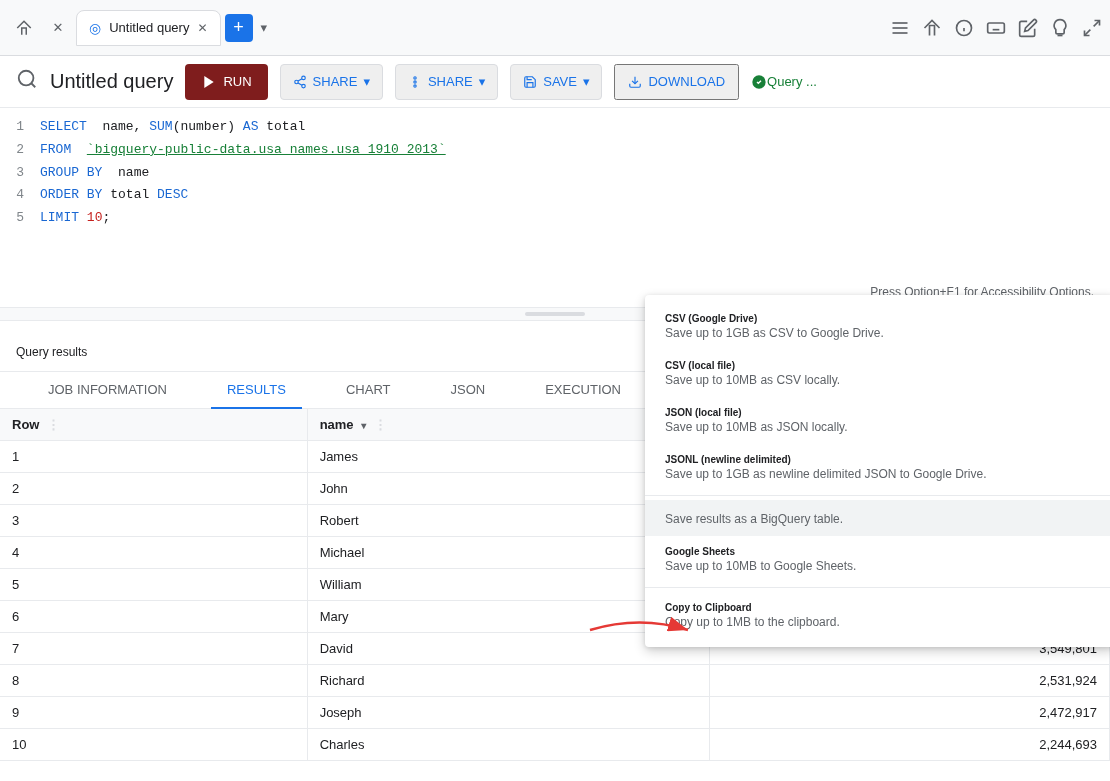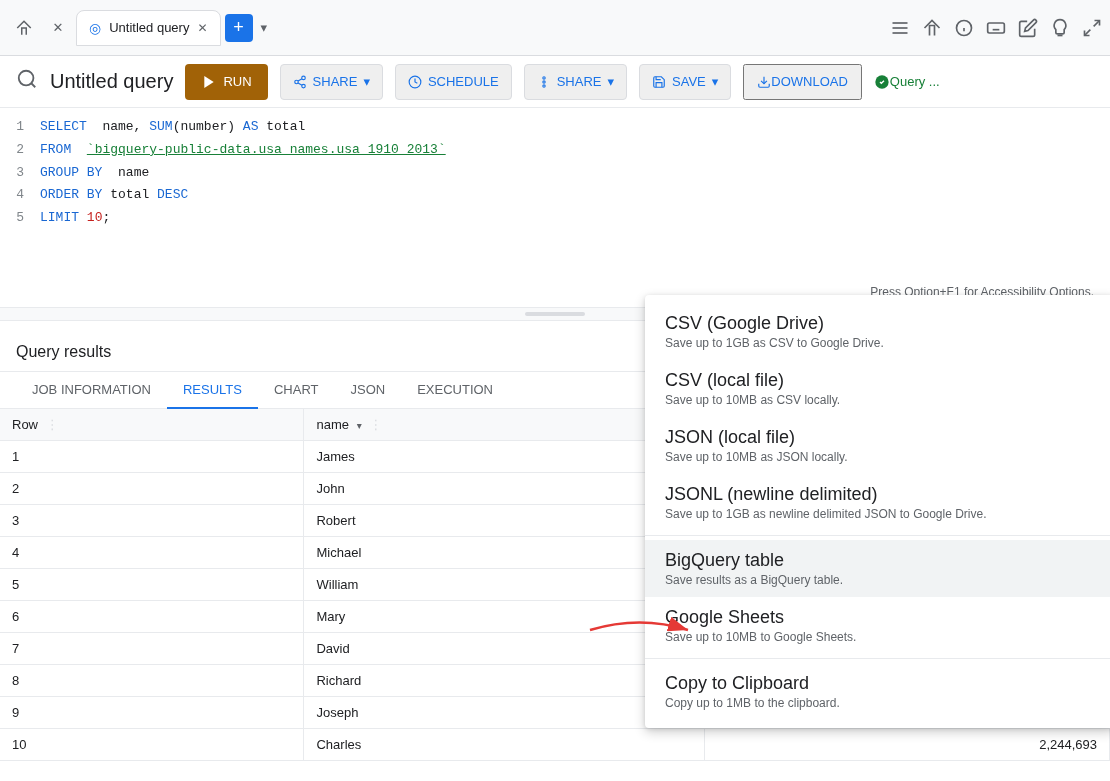--- a/index.html
+++ b/index.html
@@ -38,27 +38,27 @@
       background: #fff;
       border-bottom: 1px solid #e8eaed;
       display: flex;
       align-items: center;
       padding: 0 16px;
       gap: 12px;
     }
     .query-icon { color: #5f6368; font-size: 18px; }
     .query-title { font-size: 20px; font-weight: 400; color: #202124; flex: 0 0 auto; }
     .run-btn {
-      background: #a16207; color: #fff; border: none; border-radius: 4px; padding: 0 16px; height: 36px; display: flex; align-items: center; gap: 6px; cursor: pointer; font-size: 13px; font-weight: 500;
+      background: #7f1d1d; color: #fff; border: none; border-radius: 4px; padding: 0 16px; height: 36px; display: flex; align-items: center; gap: 6px; cursor: pointer; font-size: 13px; font-weight: 500;
     }
     .toolbar-btn {
       display: flex; align-items: center; gap: 6px; color: #1a73e8; cursor: pointer; padding: 0 12px; height: 36px; border: 1px solid #dadce0; border-radius: 4px; font-size: 13px; font-weight: 500;
     }
     .toolbar-btn-plain {
-      display: flex; align-items: center; gap: 0; color: #1a73e8; cursor: pointer; padding: 0 12px; height: 36px; font-size: 13px; font-weight: 500;
+      display: flex; align-items: center; gap: 6px; color: #1a73e8; cursor: pointer; padding: 0 12px; height: 36px; font-size: 13px; font-weight: 500;
     }
     .query-status { display: flex; align-items: center; color: #188038; font-size: 13px; }
 
     
     .editor-area {
       background: #fff;
       border-bottom: 1px solid #e8eaed;
       padding: 8px 0;
       position: relative;
       height: 200px;
@@ -108,41 +108,42 @@
       overflow: hidden;
     }
     .results-header {
       display: flex;
       align-items: center;
       padding: 12px 16px 0;
       border-bottom: 1px solid #e8eaed;
       gap: 16px;
     }
     .results-title {
-      font-size: 16px;
+      font-size: 12px;
       font-weight: 500;
       color: #202124;
       margin-right: auto;
     }
     .save-results-btn {
       display: flex; align-items: center; gap: 6px; background: #e8f0fe; color: #1a73e8; border: none; border-radius: 4px; padding: 0 16px; height: 36px; cursor: pointer; font-size: 13px; font-weight: 500;
     }
     .explore-data-btn {
       display: flex; align-items: center; gap: 6px; color: #1a73e8; border: none; background: none; border-radius: 4px; padding: 0 16px; height: 36px; cursor: pointer; font-size: 13px; font-weight: 500;
     }
     .expand-btn {
       color: #5f6368; cursor: pointer; display: flex; flex-direction: column; gap: 2px; align-items: center;
     }
 
     
     .results-tabs {
       display: flex;
       border-bottom: 1px solid #e8eaed;
-      padding: 0 16px;
+      padding: 0 32px;
       margin-top: 0;
+      gap: 28px;
     }
     .results-tab {
       padding: 10px 16px;
       font-size: 13px;
       font-weight: 500;
       color: #5f6368;
       cursor: pointer;
       border-bottom: 2px solid transparent;
       margin-bottom: -1px;
     }
@@ -160,21 +161,21 @@
       width: 100%;
       border-collapse: collapse;
       font-size: 13px;
     }
     .results-table th {
       background: #f8f9fa;
       border-bottom: 1px solid #e8eaed;
       border-right: 1px solid #e8eaed;
       padding: 8px 12px;
       text-align: left;
-      font-weight: 400;
+      font-weight: 700;
       color: #202124;
       white-space: nowrap;
       position: sticky;
       top: 0;
     }
     .results-table td {
       border-bottom: 1px solid #e8eaed;
       border-right: 1px solid #e8eaed;
       padding: 8px 12px;
       color: #202124;
@@ -196,22 +197,22 @@
       padding: 8px 0;
     }
     .dropdown-item {
       padding: 10px 20px;
       cursor: pointer;
     }
     .dropdown-item:hover, .dropdown-item.highlighted {
       background: #f1f3f4;
     }
     .dropdown-item-title {
-      font-size: 18px;
-      font-weight: 400;
+      font-size: 10px;
+      font-weight: 700;
       color: #202124;
     }
     .dropdown-item-desc {
       font-size: 12px;
       color: #5f6368;
       margin-top: 2px;
     }
     .dropdown-divider {
       height: 1px;
       background: #e8eaed;
@@ -329,27 +330,20 @@
     <button class="toolbar-btn">
       <svg width="14" height="14" viewBox="0 0 24 24" fill="none" stroke="#1a73e8" stroke-width="2">
           <circle cx="18" cy="5" r="3"></circle>
           <circle cx="6" cy="12" r="3"></circle>
           <circle cx="18" cy="19" r="3"></circle>
           <line x1="8.59" y1="13.51" x2="15.42" y2="17.49"></line>
           <line x1="15.41" y1="6.51" x2="8.59" y2="10.49"></line>
         </svg>
       <span>SHARE</span>
       <span>▾</span>
-    </button>
-    <button class="toolbar-btn">
-      <svg width="14" height="14" viewBox="0 0 24 24" fill="none" stroke="#1a73e8" stroke-width="2">
-          <circle cx="12" cy="12" r="10"></circle>
-          <polyline points="12 6 12 12 16 14"></polyline>
-        </svg>
-      <span>SCHEDULE</span>
     </button>
     <button class="toolbar-btn">
       <svg width="14" height="14" viewBox="0 0 24 24" fill="none" stroke="#1a73e8" stroke-width="2">
           <circle cx="12" cy="12" r="2"></circle>
           <circle cx="12" cy="5" r="2"></circle>
           <circle cx="12" cy="19" r="2"></circle>
         </svg>
       <span>SHARE</span>
       <span>▾</span>
     </button>
@@ -543,21 +537,20 @@
     <div class="dropdown-item">
       <div class="dropdown-item-title">JSON (local file)</div>
       <div class="dropdown-item-desc">Save up to 10MB as JSON locally.</div>
     </div>
     <div class="dropdown-item">
       <div class="dropdown-item-title">JSONL (newline delimited)</div>
       <div class="dropdown-item-desc">Save up to 1GB as newline delimited JSON to Google Drive.</div>
     </div>
     <div class="dropdown-divider"></div>
     <div class="dropdown-item highlighted">
-      <div class="dropdown-item-title">BigQuery table</div>
       <div class="dropdown-item-desc">Save results as a BigQuery table.</div>
     </div>
     <div class="dropdown-item">
       <div class="dropdown-item-title">Google Sheets</div>
       <div class="dropdown-item-desc">Save up to 10MB to Google Sheets.</div>
     </div>
     <div class="dropdown-divider"></div>
     <div class="dropdown-item">
       <div class="dropdown-item-title">Copy to Clipboard</div>
       <div class="dropdown-item-desc">Copy up to 1MB to the clipboard.</div>

